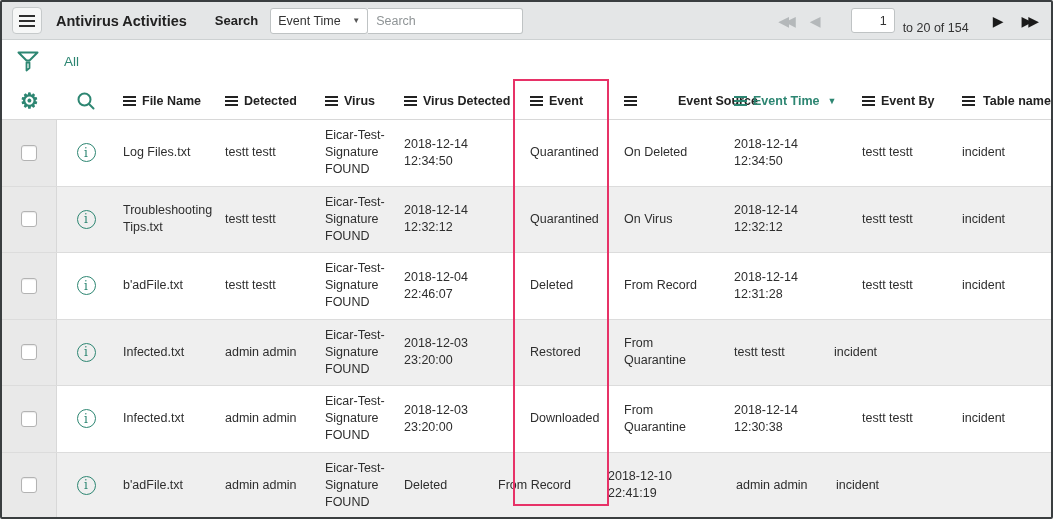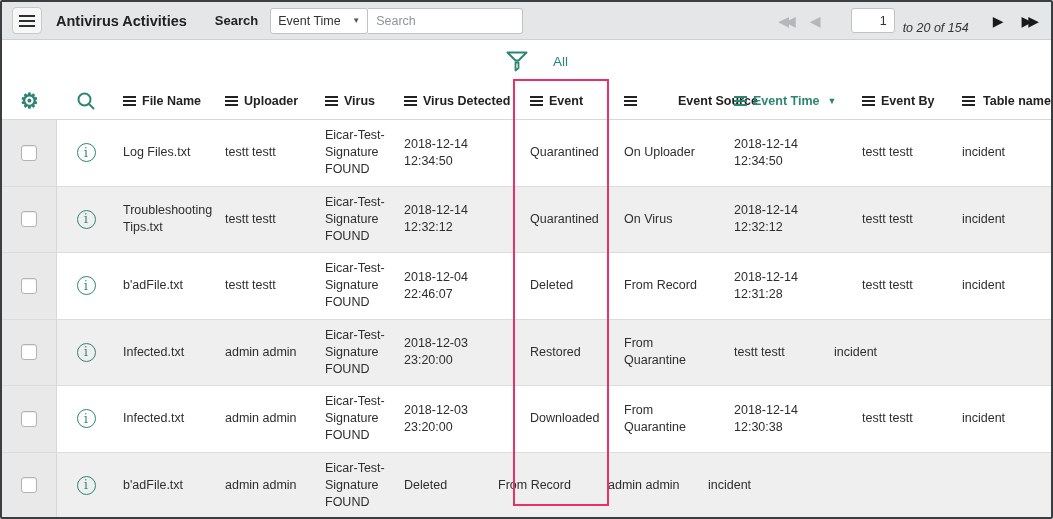--- a/index.html
+++ b/index.html
@@ -42,24 +42,24 @@
   .pg-arrow { font-size:14px; letter-spacing:-4px; padding-right:4px; cursor:pointer; line-height:1; }
   .pg-arrow.single { letter-spacing:0; }
   .pg-disabled { color:#b4b8ba; }
   .pg-active { color:#1a1a1a; }
   .pg-gap-l { margin-left:14px; }
   .page-input {
     width:44px; height:25px; margin-left:26px; border:1px solid #bfc3c4; border-radius:3px;
     text-align:right; font-size:12.5px; padding:0 7px; color:#333; background:#fff;
     font-family:"Liberation Sans", sans-serif; outline:none;
   }
-  .range-text { font-size:12.5px; color:#333; margin:14px 24px 0 8px; white-space:nowrap;font-style:italic; }
+  .range-text { font-size:12.5px; color:#333; margin:14px 24px 0 8px; white-space:nowrap; }
 
   
-  .filter-row { height:42px; display:flex; align-items:center; padding-left:20px; background:#fff;justify-content:center; }
+  .filter-row { height:42px; display:flex; align-items:center; padding-left:14px; background:#fff; }
   .filter-icon { cursor:pointer; display:flex; }
   .filter-all { margin-left:24px; font-size:13.5px; color:#2d8672; cursor:pointer; }
 
   
   .tbl { width:100%; }
   .tr, .thr { display:flex; width:100%; }
   .thr { height:38px; align-items:center; border-bottom:1px solid #d8d8d8; background:#fff; }
   .th { display:flex; align-items:center; gap:6px; font-size:12.5px; font-weight:bold; color:#222;
         padding-left:8px; cursor:pointer; white-space:nowrap; }
   .hlines { width:13px; height:10px; flex:0 0 13px;
@@ -146,21 +146,21 @@
         <circle cx="8.5" cy="8.5" r="6" fill="none" stroke="#2d8672" stroke-width="2"></circle>
         <line x1="13" y1="13" x2="17.5" y2="17.5" stroke="#2d8672" stroke-width="2" stroke-linecap="round"></line>
       </svg>
     </div>
     <div class="th col-file">
       <span class="hlines"></span>
       <span>File Name</span>
     </div>
     <div class="th col-uploader">
       <span class="hlines"></span>
-      <span>Uploader</span>
+      <span>Detected</span>
     </div>
     <div class="th col-virus">
       <span class="hlines"></span>
       <span>Virus</span>
     </div>
     <div class="th col-detected">
       <span class="hlines"></span>
       <span>Virus Detected</span>
     </div>
     <div class="th col-event">
@@ -203,21 +203,21 @@
     <div class="td col-virus">
       <span class="wrap">Eicar-Test-Signature FOUND</span>
     </div>
     <div class="td col-detected">
       <span class="wrap">2018-12-14 12:34:50</span>
     </div>
     <div class="td col-event">
       <span class="wrap">Quarantined</span>
     </div>
     <div class="td col-source">
-      <span class="wrap">On Uploader</span>
+      <span class="wrap">On Deleted</span>
     </div>
     <div class="td col-time">
       <span class="wrap">2018-12-14 12:34:50</span>
     </div>
     <div class="td col-by">
       <span class="cell-link wrap">testt testt</span>
     </div>
     <div class="td col-table">
       <span class="wrap">incident</span>
     </div>
@@ -379,20 +379,23 @@
     </div>
     <div class="td col-virus">
       <span class="wrap">Eicar-Test-Signature FOUND</span>
     </div>
     <div class="td col-event">
       <span class="wrap">Deleted</span>
     </div>
     <div class="td col-source">
       <span class="wrap">From Record</span>
     </div>
+    <div class="td col-time">
+      <span class="wrap">2018-12-10 22:41:19</span>
+    </div>
     <div class="td col-by">
       <span class="cell-link wrap">admin admin</span>
     </div>
     <div class="td col-table">
       <span class="wrap">incident</span>
     </div>
   </div>
 </div>
 
   <div class="event-highlight"></div>

